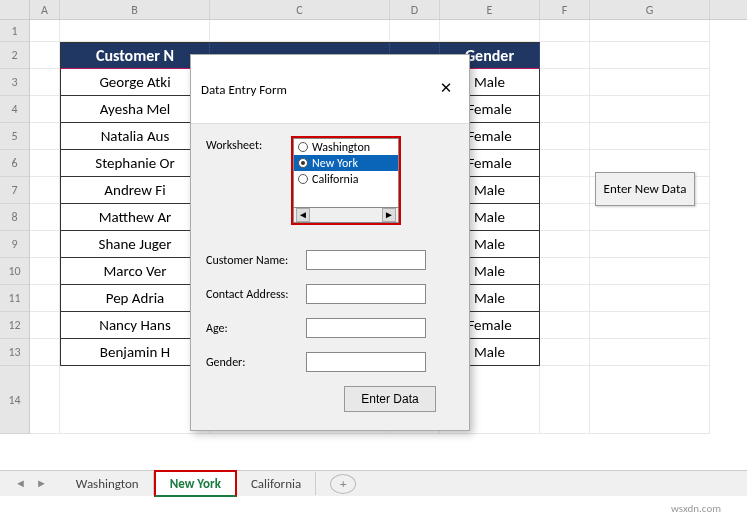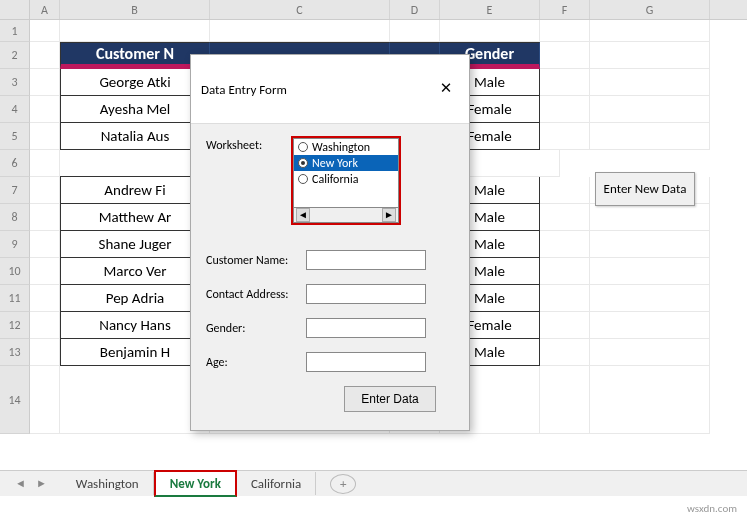--- a/index.html
+++ b/index.html
@@ -74,21 +74,21 @@
       background: #fff;
     }
     
     
     .thead {
       background: #203764;
       color: #fff;
       font-weight: bold;
       justify-content: center;
       border-right: 1px solid #2a4a80;
-      border-bottom: 5px solid #be185d;
+      border-bottom: 1px solid #be185d;
       font-size: 16px;
     }
     .tdata {
       border: 1px solid #333 !important;
       border-top: none !important;
       border-left: none !important;
       justify-content: center;
       font-size: 15px;
     }
     .tleft { border-left: 1px solid #333 !important; }
@@ -285,21 +285,21 @@
       line-height: 17px;
       color: #888;
       margin-left: 14px;
       font-size: 13px;
       cursor: pointer;
     }
     
     .watermark {
       position: absolute;
       bottom: 5px;
-      right: 10px;
+      right: 26px;
       font-size: 11px;
       color: #999;
     }
   </style>
 </head>
 <body>
 
 <div class="sheet">
   <div class="col-headers">
     <div class="row-header-spacer"></div>
@@ -358,20 +358,21 @@
         <div class="cell c-b tdata tleft">Natalia Aus</div>
         <div class="cell c-c tdata"></div>
         <div class="cell c-d tdata"></div>
         <div class="cell c-e tdata">Female</div>
         <div class="cell c-f"></div>
         <div class="cell c-g"></div>
       </div>
     <div class="row">
         <div class="rh">6</div>
         <div class="cell c-a"></div>
+        <div class="cell c-b tdata tleft">Stephanie Or</div>
         <div class="cell c-c tdata"></div>
         <div class="cell c-d tdata"></div>
         <div class="cell c-e tdata">Female</div>
         <div class="cell c-f"></div>
         <div class="cell c-g"></div>
       </div>
     <div class="row">
         <div class="rh">7</div>
         <div class="cell c-a"></div>
         <div class="cell c-b tdata tleft">Andrew Fi</div>
@@ -488,25 +489,25 @@
     </div>
     <div class="form-field">
       <div class="fld-label">Customer Name:</div>
       <input class="fld-input" style="">
     </div>
     <div class="form-field">
       <div class="fld-label">Contact Address:</div>
       <input class="fld-input" style="">
     </div>
     <div class="form-field">
+      <div class="fld-label">Age:</div>
+      <input class="fld-input" style="">
+    </div>
+    <div class="form-field">
       <div class="fld-label">Gender:</div>
-      <input class="fld-input" style="">
-    </div>
-    <div class="form-field">
-      <div class="fld-label">Age:</div>
       <input class="fld-input" style="">
     </div>
     <div class="dlg-action">
       <button class="enter-data-btn">Enter Data</button>
     </div>
   </div>
 </div>
 
 <div class="sheet-tabs">
   <div class="tab-nav">

